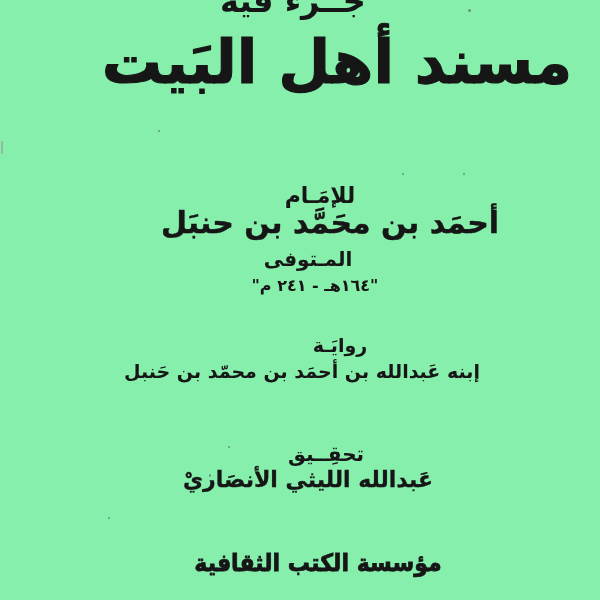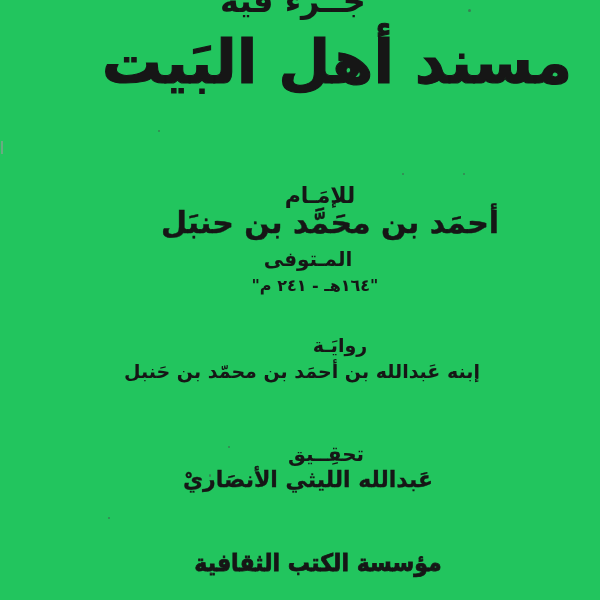--- a/index.html
+++ b/index.html
@@ -1,20 +1,20 @@
 <!DOCTYPE html>
 <html lang="ar"><head>
 <meta charset="utf-8">
 <style>
   html, body { margin: 0; padding: 0; background: #ffffff; }
   .page {
     position: relative;
     width: 600px;
     height: 600px;
-    background: #22c55e;
+    background: #86efac;
     overflow: hidden;
     color: #161616;
     font-family: "DejaVu Sans", sans-serif;
   }
   .line {
     position: absolute;
     left: 0;
     right: 0;
     text-align: center;
     direction: rtl;

